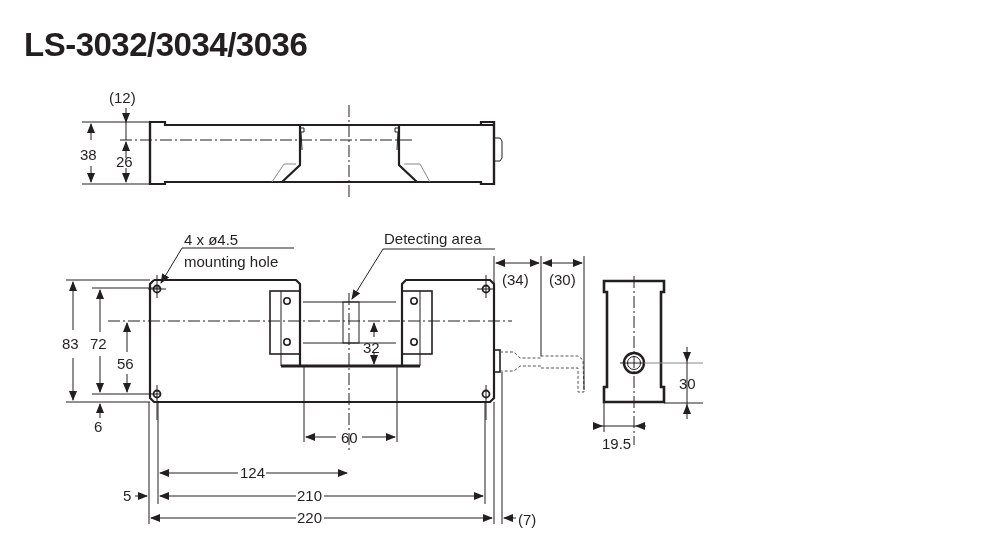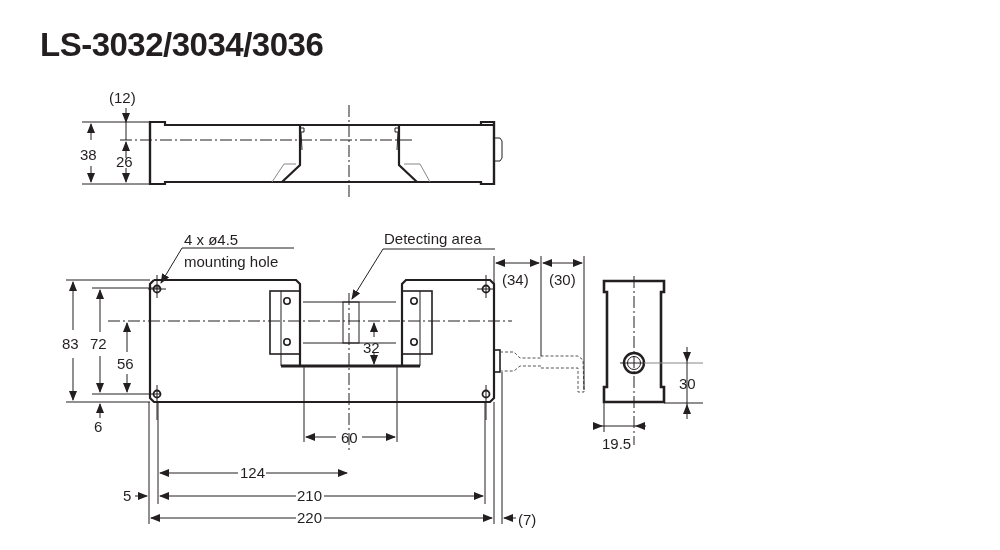--- a/index.html
+++ b/index.html
@@ -1,17 +1,17 @@
 <!DOCTYPE html>
 <html><head>
 <meta charset="utf-8">
 <style>
   html, body { margin: 0; padding: 0; background: #ffffff; }
   body { width: 1000px; height: 550px; position: relative; overflow: hidden; font-family: "Liberation Sans", sans-serif; }
-  .title { position: absolute; left: 40px; top: 26px; font-size: 33px; font-weight: bold; color: #231f20; letter-spacing: -0.5px; margin: 0; }
+  .title { position: absolute; left: 24px; top: 26px; font-size: 33px; font-weight: bold; color: #231f20; letter-spacing: -0.5px; margin: 0; }
   svg { position: absolute; left: 0; top: 0; }
   .lbl { font-family: "Liberation Sans", sans-serif; font-size: 15px; fill: #231f20; }
   .thick { stroke: #231f20; stroke-width: 2.2; fill: none; }
   .thin { stroke: #231f20; stroke-width: 1; fill: none; }
   .center { stroke: #231f20; stroke-width: 1; fill: none; stroke-dasharray: 12 3 2 3; }
   .dashed { stroke: #555; stroke-width: 1; fill: none; stroke-dasharray: 3 2; }
   .gray { stroke: #888; stroke-width: 1; fill: none; }
   .arrow { fill: #231f20; }
 </style>
 </head>

